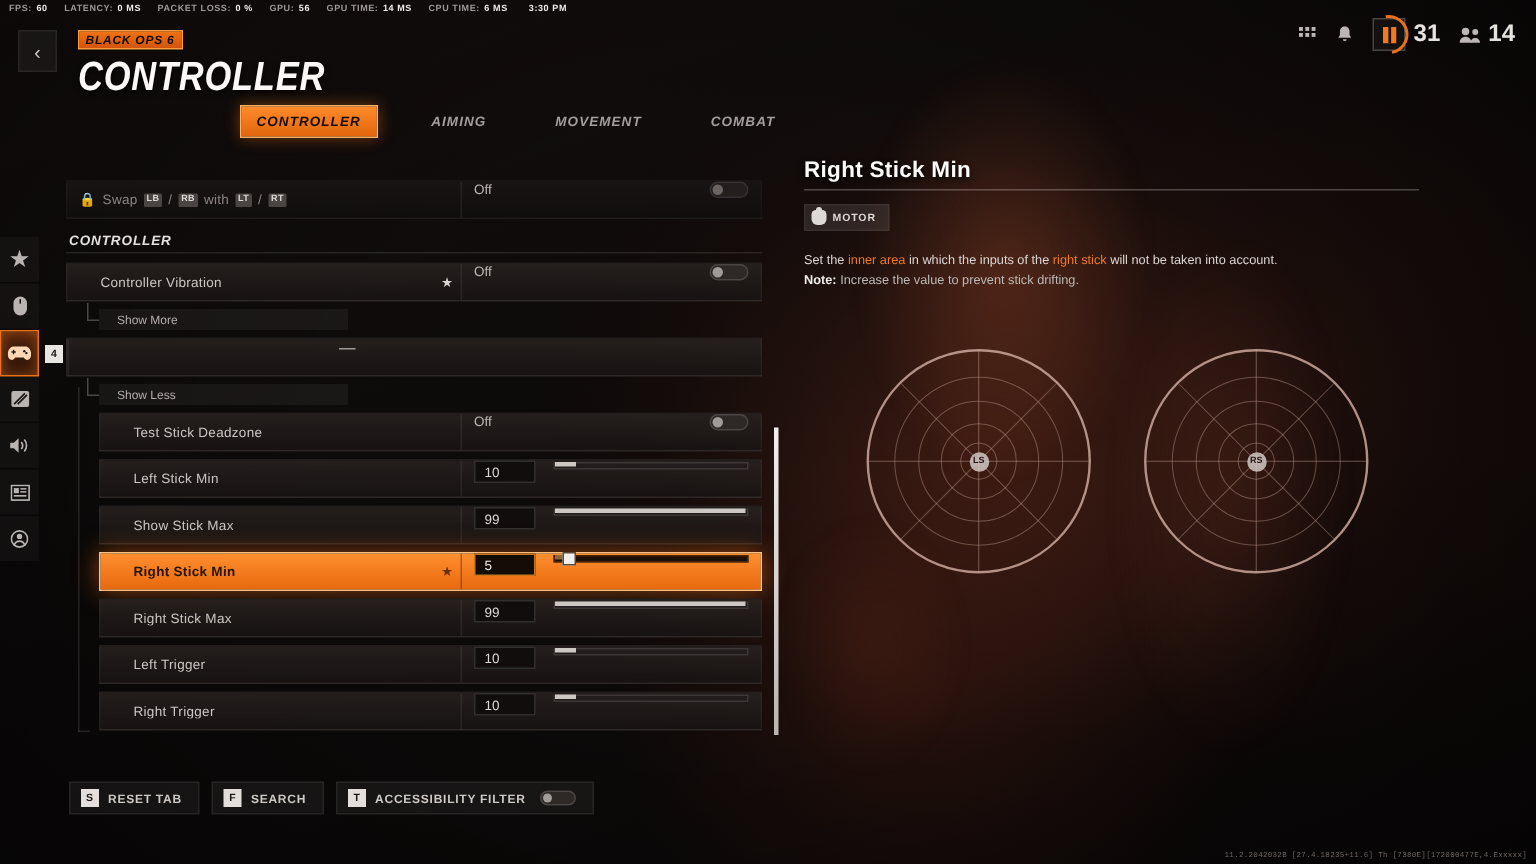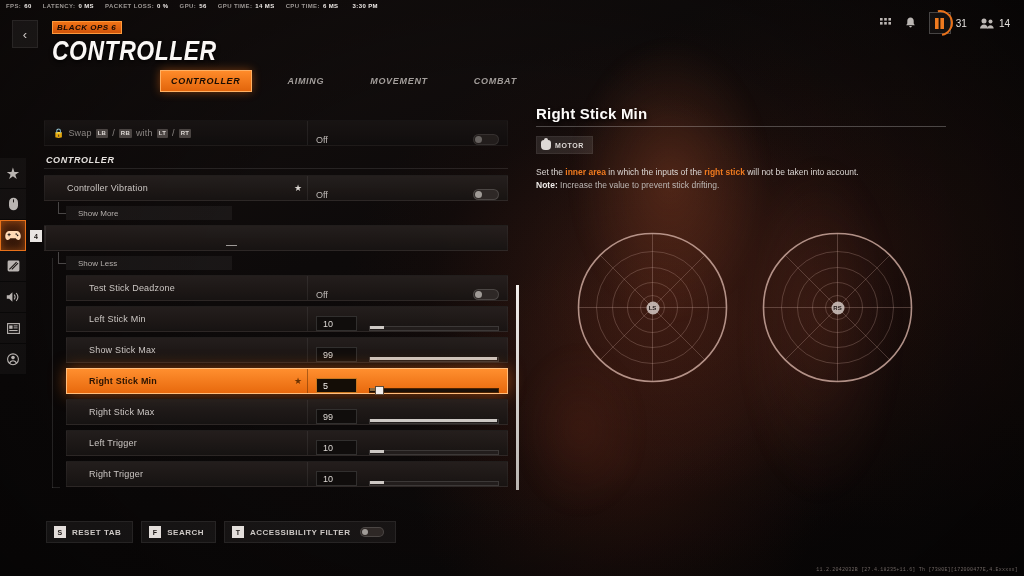--- a/index.html
+++ b/index.html
@@ -81,21 +81,21 @@
     position: relative; width: 22px; height: 22px;
     display: flex; align-items: center; justify-content: center;
     border: 1px solid rgba(255,255,255,0.22);
     background: rgba(255,255,255,0.04);
   }
   .bp-chip::after {
     content: ""; position: absolute; inset: -3px;
     border: 2px solid #e8711a; border-left-color: transparent; border-bottom-color: transparent;
     border-radius: 50%; transform: rotate(35deg);
   }
-  .hud-num { font-size: 10px; color: #e6e2df; font-weight: normal; }
+  .hud-num { font-size: 16px; color: #e6e2df; font-weight: bold; }
   .hud-group { display: flex; align-items: center; gap: 5px; }
 
   
   .tabs {
     position: absolute; top: 70px; left: 160px;
     display: flex; align-items: center; gap: 26px; z-index: 30;
   }
   .tab {
     font-size: 9px; font-weight: bold; font-style: italic; letter-spacing: .7px;
     color: #a39e9b; padding: 5px 10px; cursor: pointer; white-space: nowrap;
@@ -145,21 +145,21 @@
   }
   .row-label {
     flex: 1; padding-left: 22px; font-size: 9px; color: #cbc6c3;
     letter-spacing: .2px; white-space: nowrap; overflow: hidden;
   }
   .row.locked .row-label { padding-left: 8px; color: #8a8582; display: flex; align-items: center; gap: 4px; }
   .row.sel .row-label { color: #2a1403; font-weight: bold; }
   .row-star { width: 18px; text-align: center; font-size: 9px; color: #d9d4d0; }
   .row.sel .row-star { color: #6a3202; }
   .row-right {
-    width: 200px; height: 100%; display: flex; align-items: flex-end;
+    width: 200px; height: 100%; display: flex; align-items: flex-start;
     border-left: 1px solid rgba(255,255,255,0.07); padding: 0 8px;
   }
   .row.sel .row-right { border-left-color: rgba(80,35,0,.45); }
   .val-text { font-size: 9px; color: #bdb8b5; width: 56px; }
   .val-box {
     width: 41px; height: 15px; background: #100d0c;
     border: 1px solid rgba(255,255,255,0.14);
     font-size: 9px; color: #ded9d5;
     display: flex; align-items: center; padding-left: 6px;
   }
@@ -243,21 +243,21 @@
   }
   .motor-ico {
     width: 10px; height: 10px; background: #ded9d6;
     border-radius: 3px 3px 4px 4px; position: relative;
   }
   .motor-ico::after {
     content: ""; position: absolute; left: 3px; top: -2px;
     width: 4px; height: 3px; background: #ded9d6; border-radius: 2px 2px 0 0;
   }
   .info-desc { margin-top: 12px; font-size: 8.5px; line-height: 1.55; color: #dcd7d4; }
-  .hl { color: #ef7a1f; font-weight: bold; }
+  .hl { color: #ef7a1f; }
   .info-note { margin-top: 1px; font-size: 8.5px; color: #bdb8b5; }
   .info-note b { color: #efebe8; }
 
   
   .sticks { position: absolute; left: 575px; top: 230px; display: flex; gap: 30px; z-index: 25; }
   .stick { position: relative; width: 155px; height: 155px; }
   .stick svg { display: block; }
   .stick-label {
     position: absolute; left: 50%; top: 50%; transform: translate(-50%,-50%);
     width: 13px; height: 13px; border-radius: 50%;

